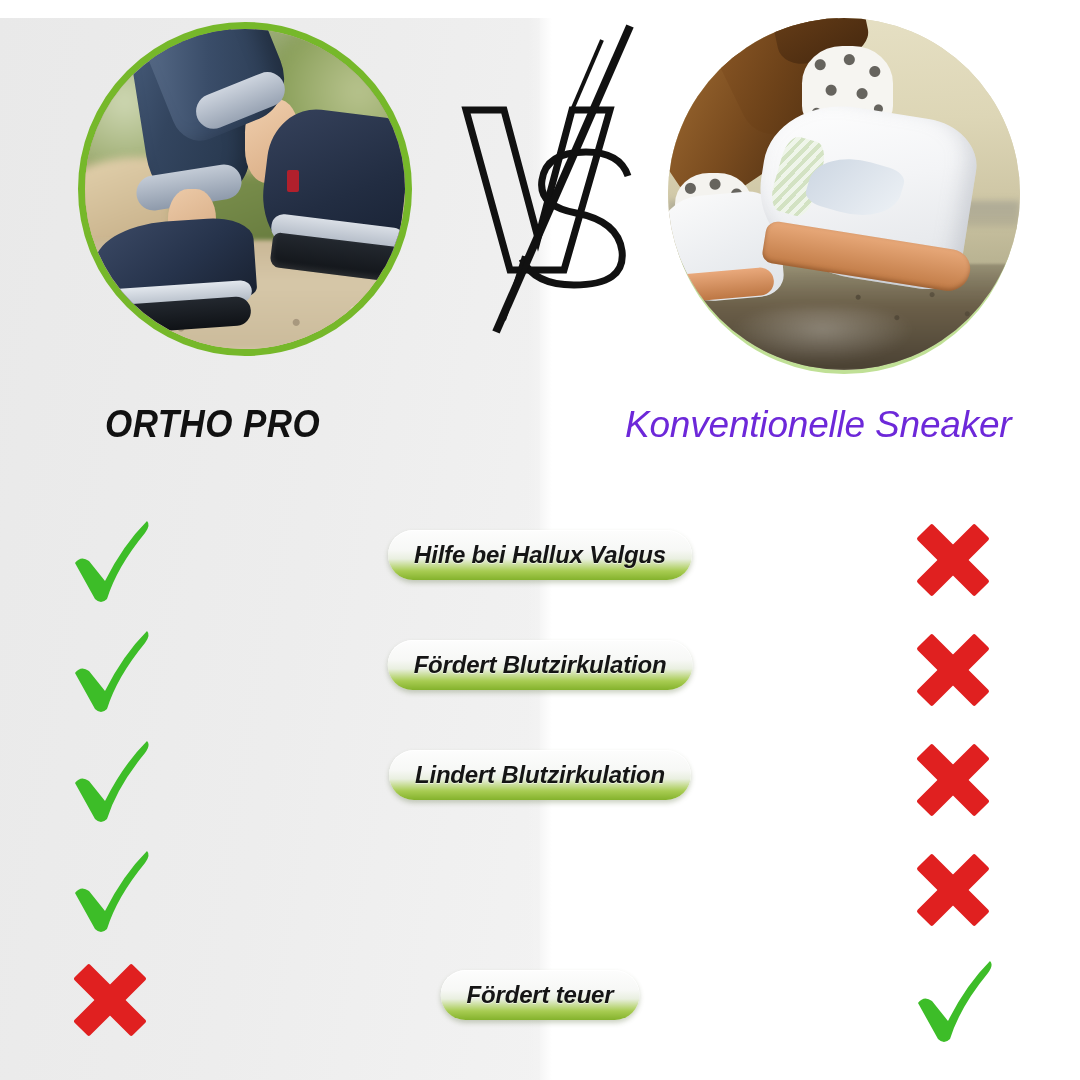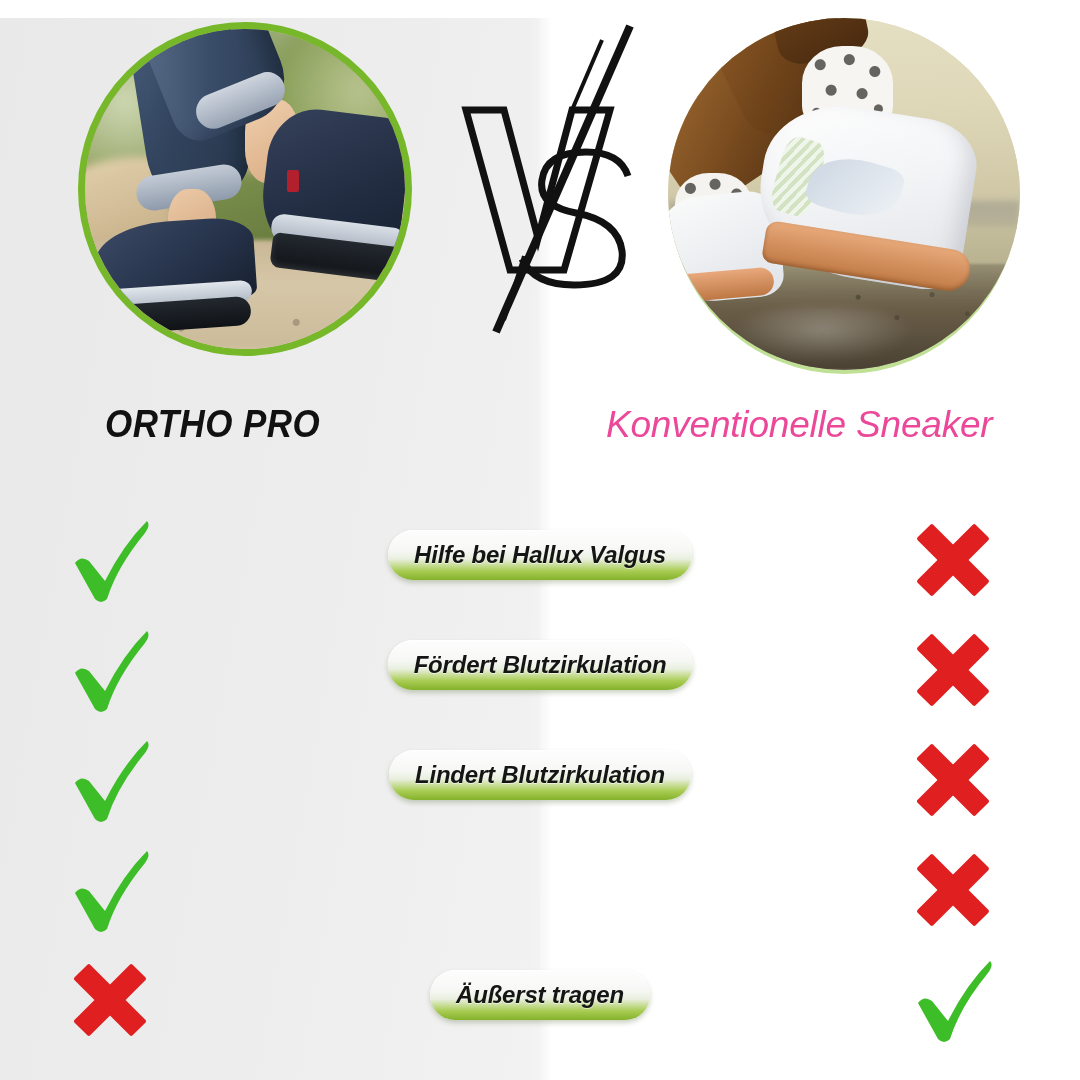--- a/index.html
+++ b/index.html
@@ -142,21 +142,21 @@
   .R-snB-gum{position:absolute;left:0%;top:72%;width:30%;height:8%;
     background:linear-gradient(180deg,#e9a97c,#bd7744);border-radius:14px;transform:rotate(-5deg);}
 
   
   .vs{position:absolute;left:452px;top:24px;width:200px;height:310px;}
 
   
   .hdr{position:absolute;white-space:nowrap;}
   .hdr-left{left:105px;top:403px;font-size:38px;font-weight:900;color:#111;
     letter-spacing:.5px;transform:scaleX(.92);transform-origin:left center;}
-  .hdr-right{left:606px;top:404px;font-size:37px;font-weight:400;color:#ec4899;
+  .hdr-right{left:625px;top:404px;font-size:37px;font-weight:400;color:#6d28d9;
     letter-spacing:-.2px;}
 
   
   .rows{position:absolute;left:0;top:505px;width:1080px;}
   .row{position:relative;height:110px;}
 
   .mark{position:absolute;top:0;width:110px;height:110px;}
   .mark-left{left:55px;}
   .mark-right{left:898px;}
 
@@ -308,21 +308,21 @@
           </svg></div>
       </div>
       <div class="row">
         <div class="mark mark-left"><svg viewBox="0 0 110 110" width="110" height="110" aria-hidden="true">
             <g fill="#e02020">
               <rect x="14" y="44" width="82" height="22" rx="2" transform="rotate(45 55 55)"></rect>
               <rect x="14" y="44" width="82" height="22" rx="2" transform="rotate(-45 55 55)"></rect>
             </g>
           </svg></div>
         <div class="pill">
-          <span>Äußerst tragen</span>
+          <span>Fördert teuer</span>
         </div>
         <div class="mark mark-right"><svg viewBox="0 0 110 110" width="110" height="110" aria-hidden="true">
             <path d="M20 58 Q26 50 34 56 L50 76 Q68 40 92 16 Q96 20 90 28 Q62 62 52 94 Q46 100 40 94 Z" fill="#3dbd28"></path>
           </svg></div>
       </div>
     </div>
 
 </div>
 
 </body></html>

